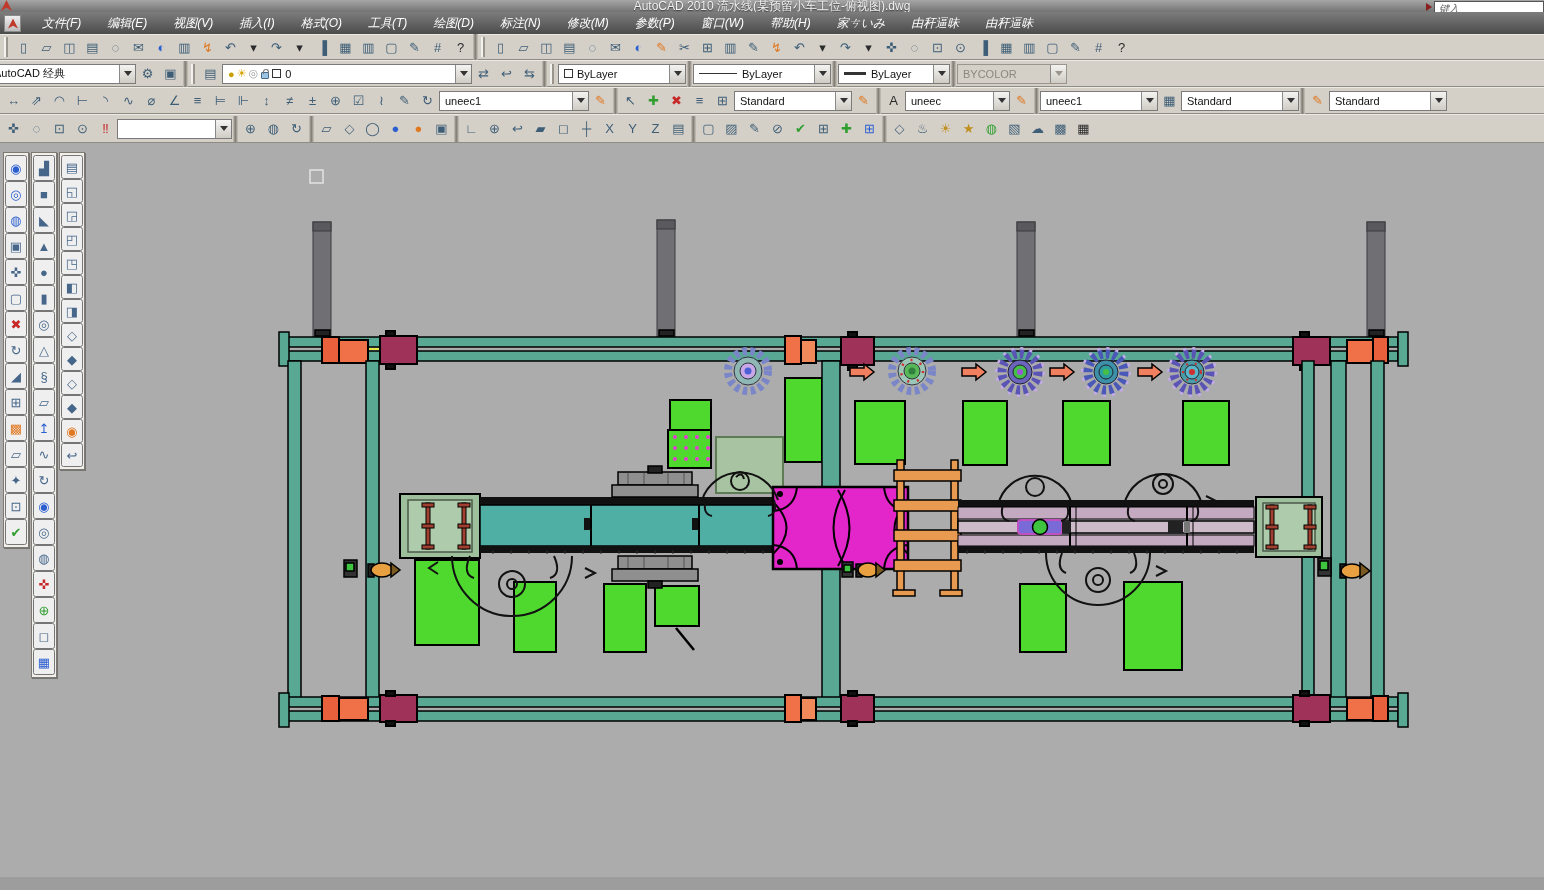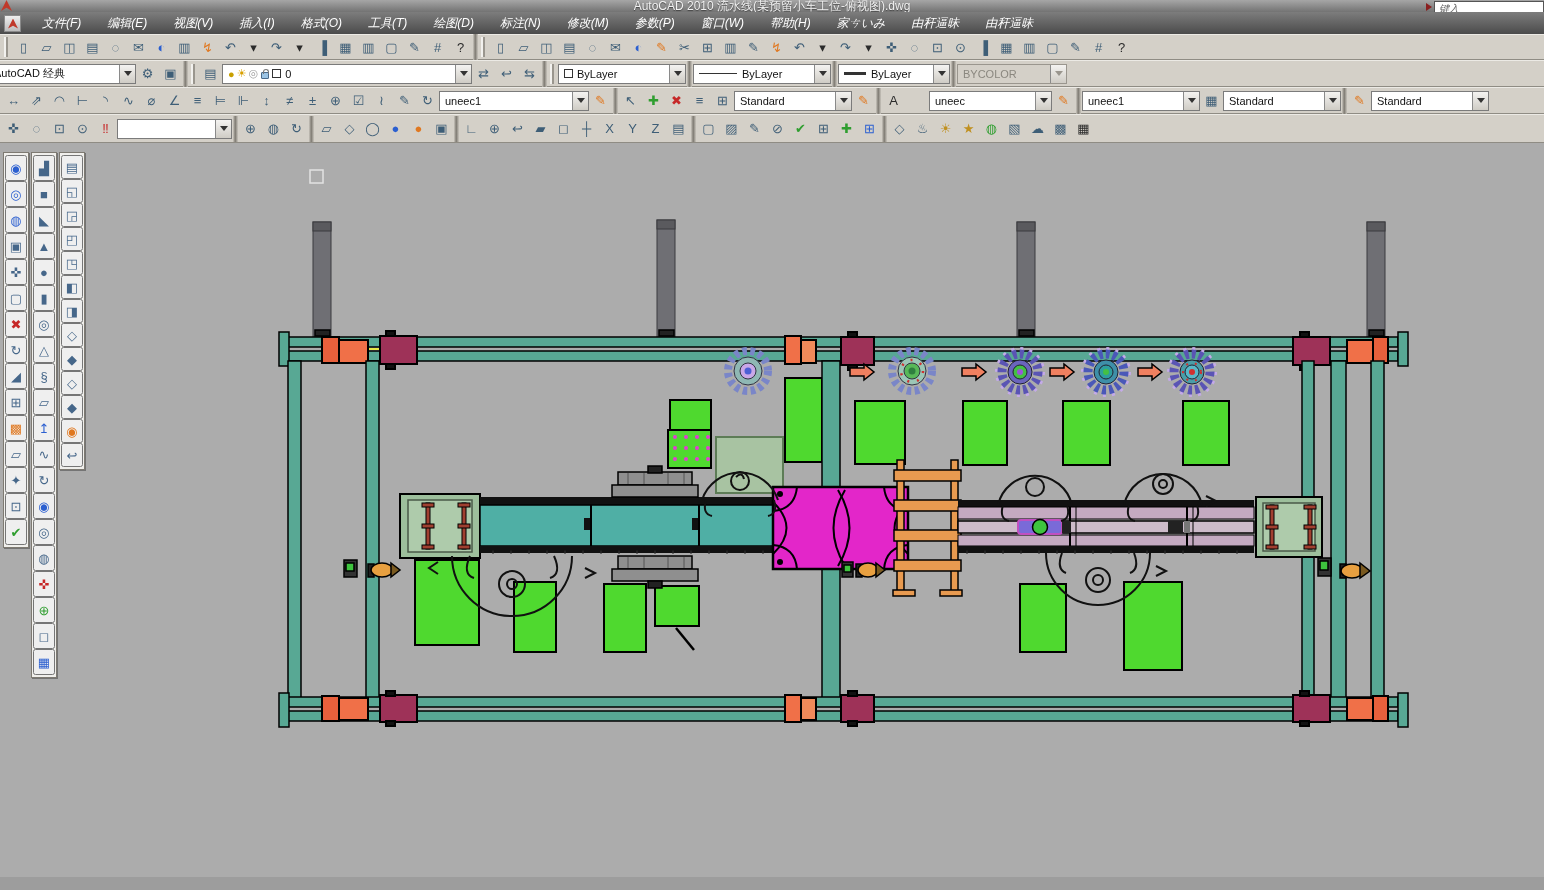--- a/index.html
+++ b/index.html
@@ -253,21 +253,21 @@
       <button class="tbtn">≡</button>
       <button class="tbtn">⊞</button>
     </div>
   <div class="dd" style="width:118px;">
     <span class="val">Standard</span>
     <span class="arr"></span>
   </div>
   <button class="tbtn" data-tint="o">✎</button>
   <span class="tsep"></span>
   <button class="tbtn" data-tint="d">A</button>
-  <div class="dd" style="width:123px;margin-left:24px;">
+  <div class="dd" style="width:105px;">
     <span class="val">uneec</span>
     <span class="arr"></span>
   </div>
   <button class="tbtn" data-tint="o">✎</button>
   <span class="tsep"></span>
   <div class="dd" style="width:118px;">
     <span class="val">uneec1</span>
     <span class="arr"></span>
   </div>
   <button class="tbtn">▦</button>

